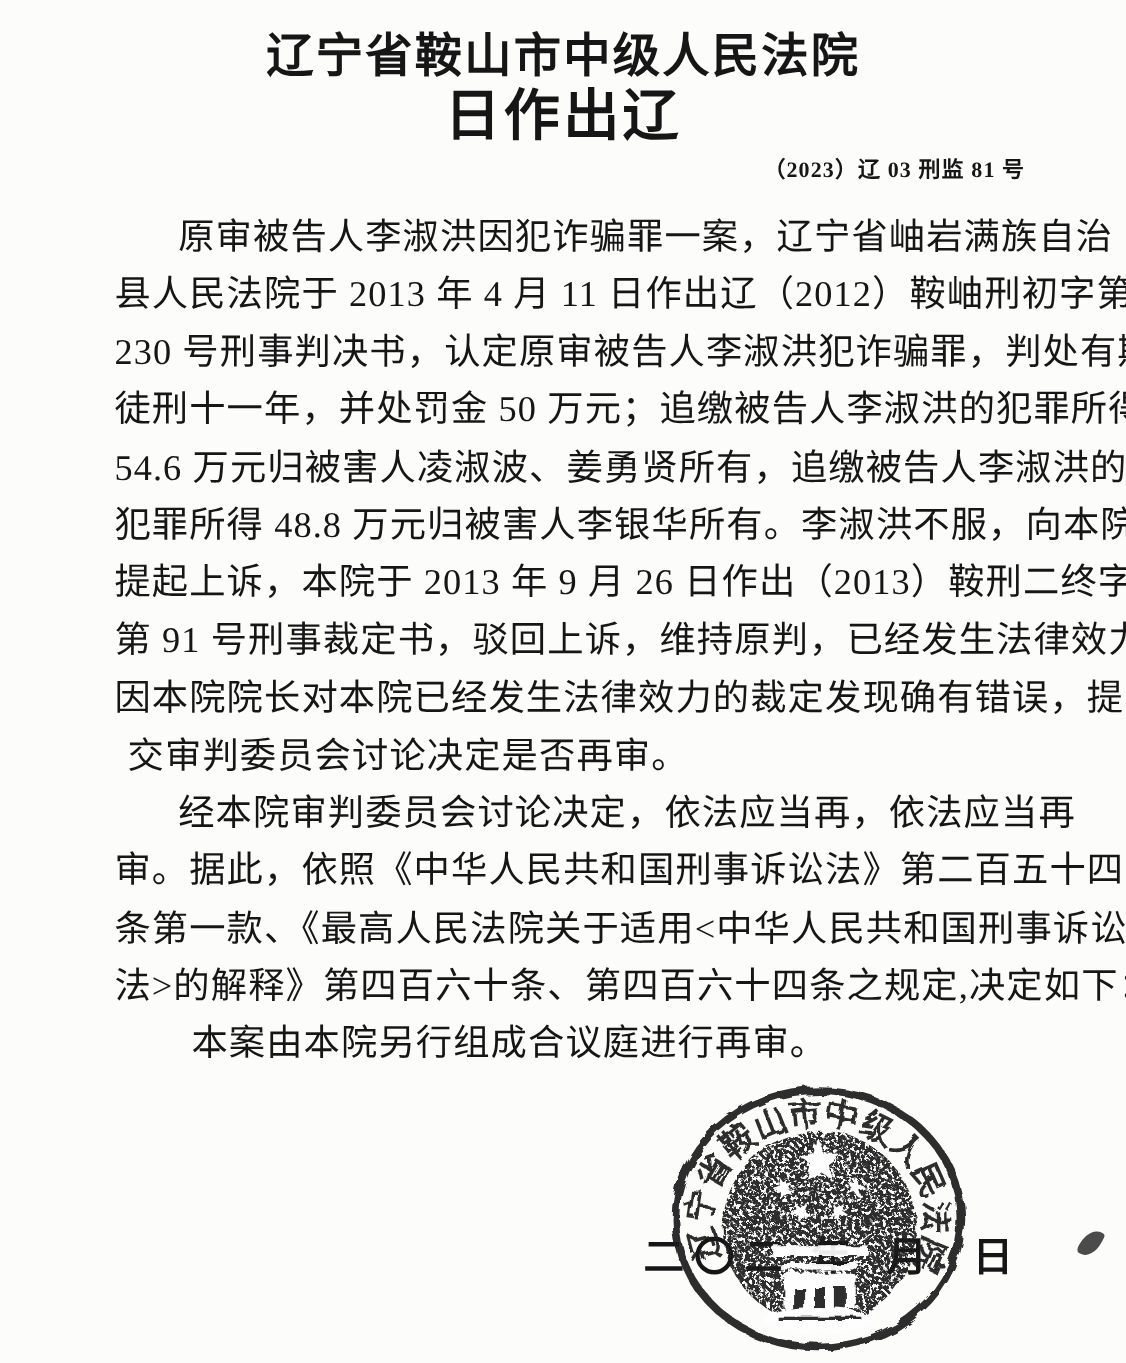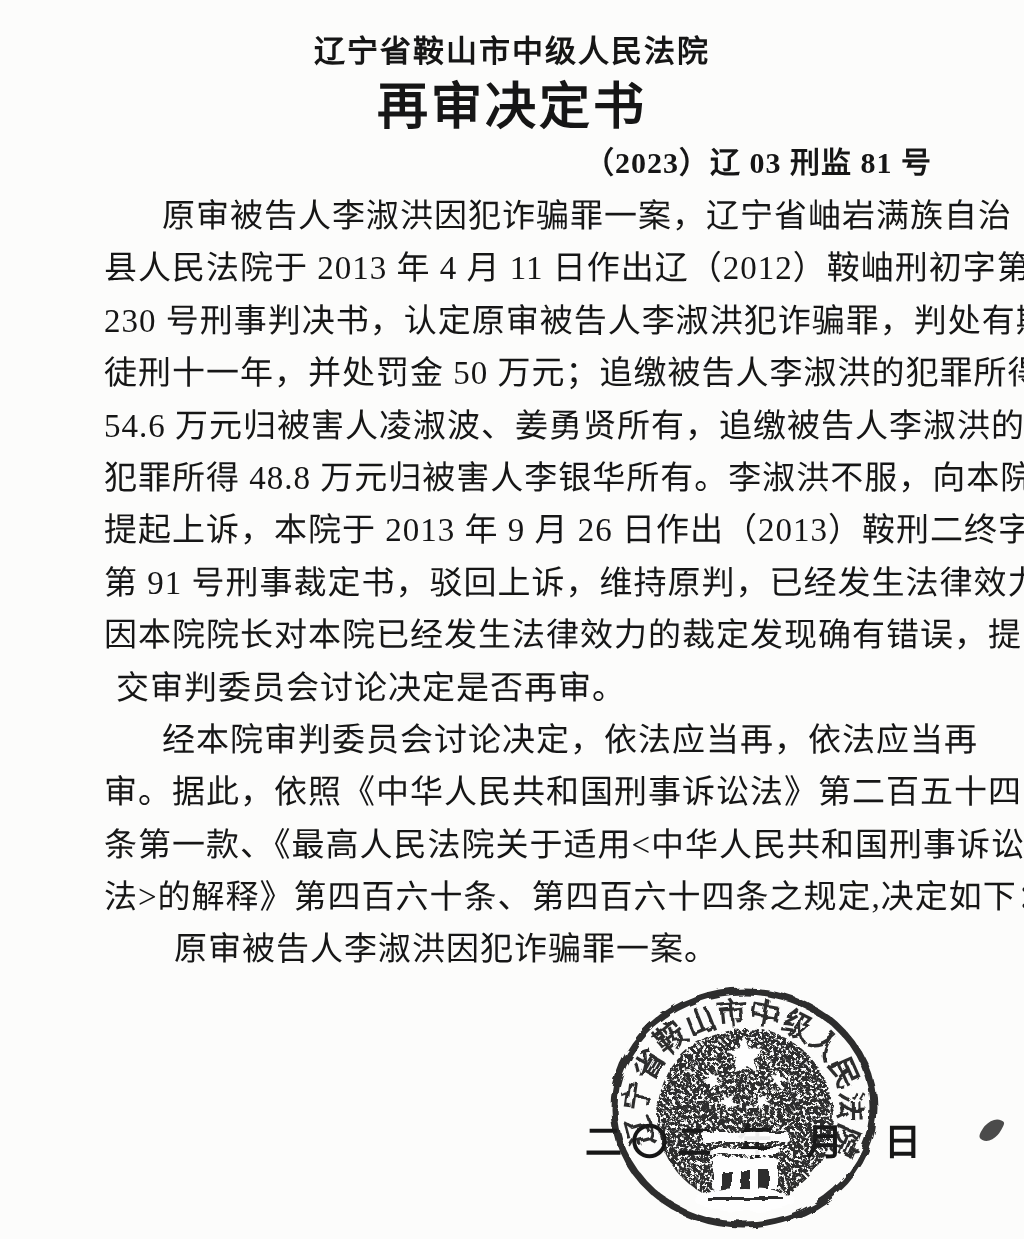--- a/index.html
+++ b/index.html
@@ -11,29 +11,29 @@
   .page{
     position:relative;
     width:1024px;height:1239px;
     background:var(--paper);
     overflow:hidden;
     font-family:"Liberation Serif","DejaVu Serif",serif;
     color:var(--ink);
   }
   .header{position:absolute;top:26px;left:0;width:1024px;text-align:center;}
   .court-title{
-    font-size:31px;font-weight:700;letter-spacing:2px;line-height:52px;
+    font-size:43px;font-weight:700;letter-spacing:2px;line-height:52px;
   }
   .doc-title{
     font-size:51px;font-weight:900;letter-spacing:3px;line-height:58px;
     margin-top:0px;
   }
   .case-no{
     position:absolute;top:138px;right:92px;
-    font-size:30px;font-weight:600;letter-spacing:1px;
+    font-size:20px;font-weight:600;letter-spacing:1px;
   }
   .body-text{
     position:absolute;top:190px;left:104px;width:846px;
     font-size:33px;font-weight:500;line-height:52.4px;
     text-align:justify;
   }
   .bl{
     height:52.4px;white-space:nowrap;
     text-align:justify;text-align-last:justify;
     text-justify:inter-ideograph;
@@ -60,41 +60,41 @@
     transform:rotate(28deg);opacity:.85;
   }
 </style>
 </head>
 <body>
 
 <div class="page">
 
   <div class="header">
     <div class="court-title">辽宁省鞍山市中级人民法院</div>
-    <div class="doc-title">再审决定书</div>
+    <div class="doc-title">日作出辽</div>
   </div>
 
   <div class="case-no">（2023）辽 03 刑监 81 号</div>
 
   <div class="body-text" id="bodyLines">
       <div class="bl ind">原审被告人李淑洪因犯诈骗罪一案，辽宁省岫岩满族自治</div>
       <div class="bl">县人民法院于 2013 年 4 月 11 日作出辽（2012）鞍岫刑初字第</div>
       <div class="bl">230 号刑事判决书，认定原审被告人李淑洪犯诈骗罪，判处有期</div>
       <div class="bl">徒刑十一年，并处罚金 50 万元；追缴被告人李淑洪的犯罪所得</div>
       <div class="bl">54.6 万元归被害人凌淑波、姜勇贤所有，追缴被告人李淑洪的</div>
       <div class="bl">犯罪所得 48.8 万元归被害人李银华所有。李淑洪不服，向本院</div>
       <div class="bl">提起上诉，本院于 2013 年 9 月 26 日作出（2013）鞍刑二终字</div>
       <div class="bl">第 91 号刑事裁定书，驳回上诉，维持原判，已经发生法律效力。</div>
       <div class="bl">因本院院长对本院已经发生法律效力的裁定发现确有错误，提</div>
       <div class="bl end">交审判委员会讨论决定是否再审。</div>
       <div class="bl ind">经本院审判委员会讨论决定，依法应当再，依法应当再</div>
       <div class="bl">审。据此，依照《中华人民共和国刑事诉讼法》第二百五十四</div>
       <div class="bl">条第一款、《最高人民法院关于适用&lt;中华人民共和国刑事诉讼</div>
       <div class="bl">法&gt;的解释》第四百六十条、第四百六十四条之规定,决定如下：</div>
-      <div class="bl ind end">原审被告人李淑洪因犯诈骗罪一案。</div>
+      <div class="bl ind end">本案由本院另行组成合议庭进行再审。</div>
     </div>
 
   <div class="dateline" id="dateLine">
       <span class="datech" style="left: 585px;">二</span>
       <span class="datech" style="left: 631px;">〇</span>
       <span class="datech" style="left: 677px;">二</span>
       <span class="datech" style="left: 737px;">年</span>
       <span class="datech" style="left: 806px;">月</span>
       <span class="datech" style="left: 884px;">日</span>
     </div>

